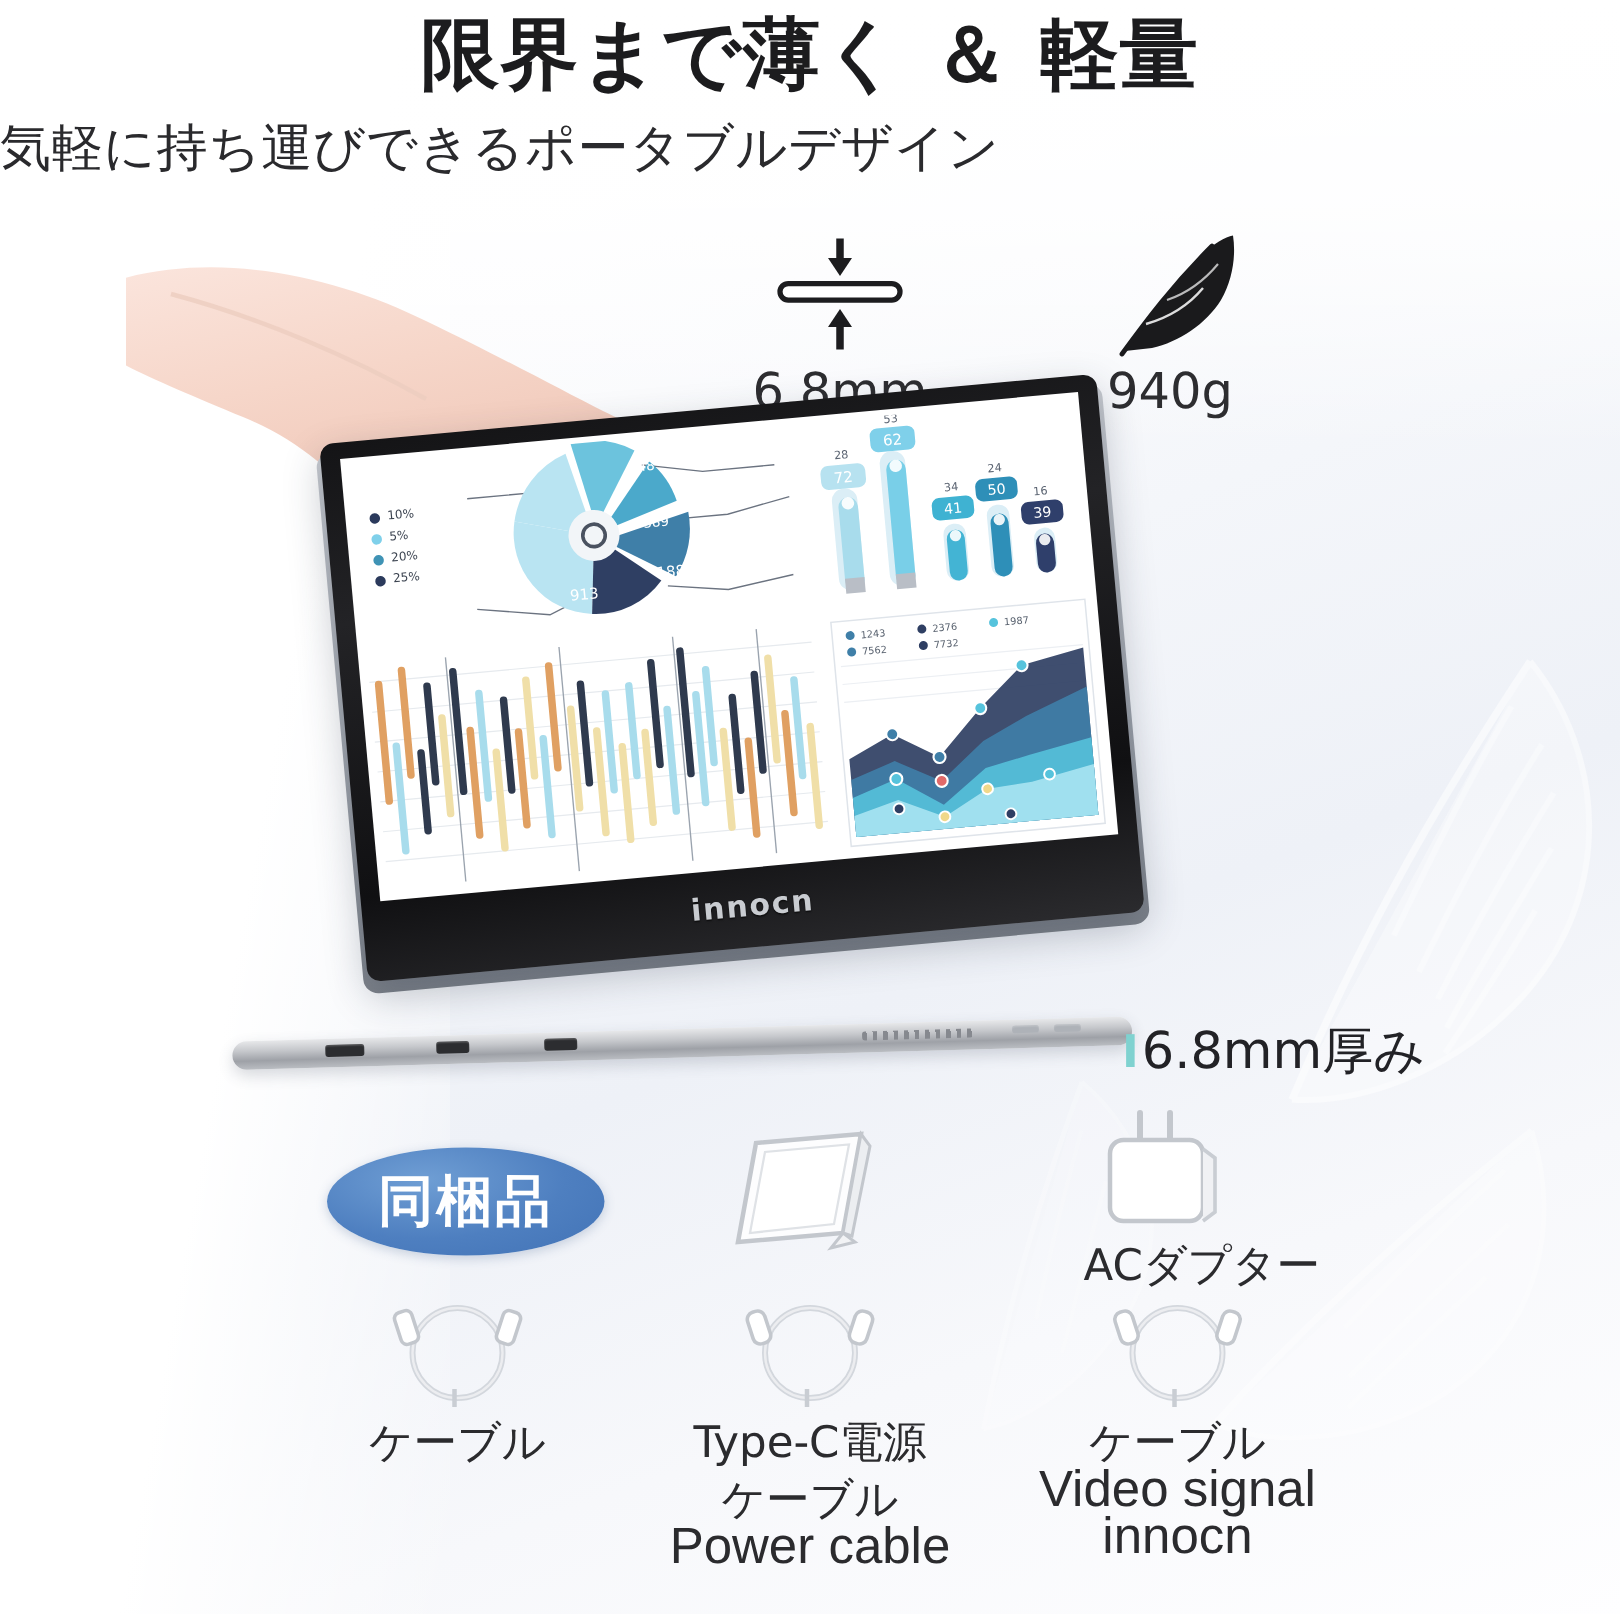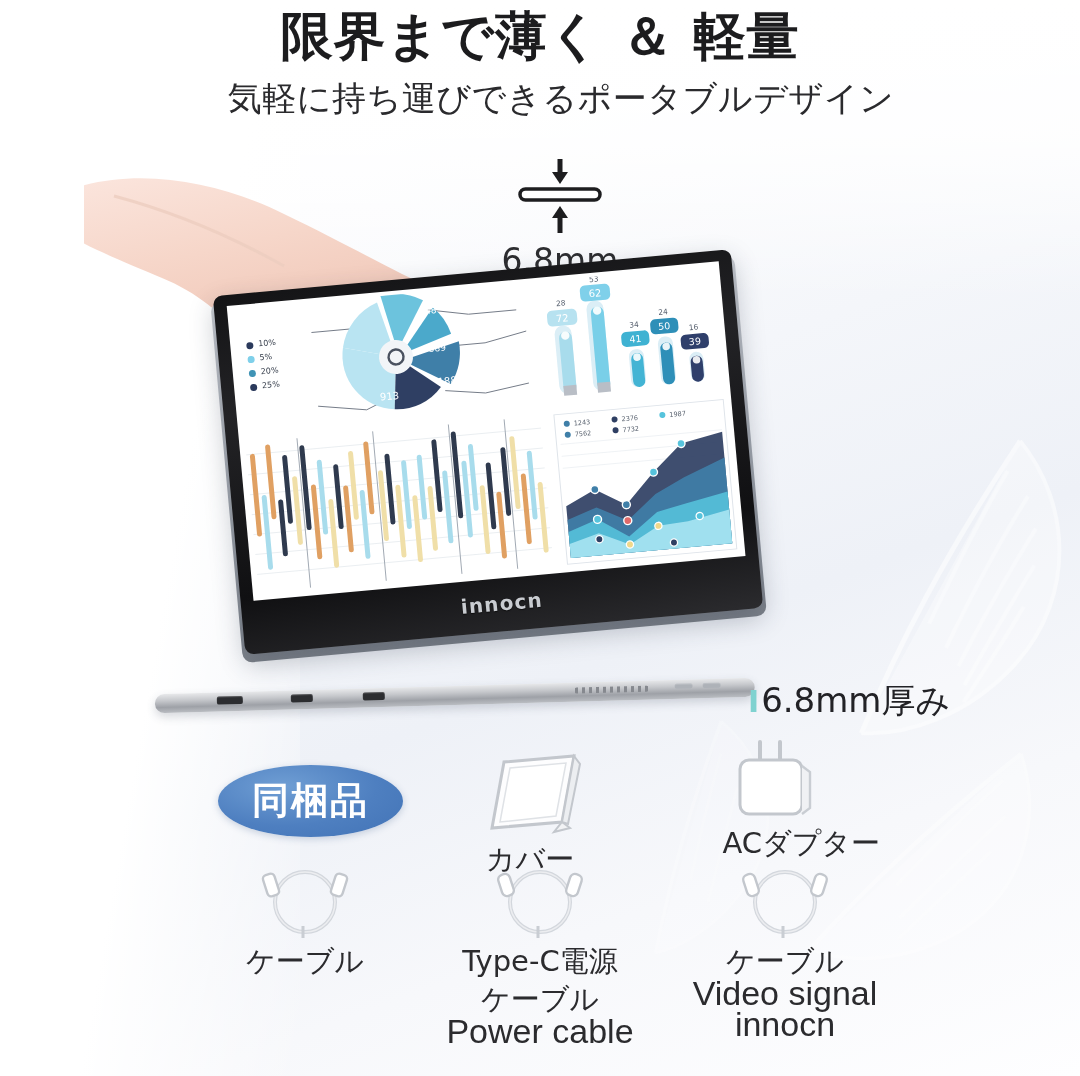--- a/index.html
+++ b/index.html
@@ -40,25 +40,23 @@
   
   #headline {
     position: absolute; left: 0; top: 2px; width: 1080px;
     text-align: center;
     font-size: 52px; font-weight: bold; color: #1c1c1e;
     letter-spacing: 1px;
     font-family: "DejaVu Sans", "Liberation Sans", sans-serif;
   }
   #subhead {
     position: absolute; left: 0; top: 76px; width: 1080px;
-    text-align: center;
     font-size: 34px; font-weight: normal; color: #2a2a2d;
     letter-spacing: .5px;
     font-family: "DejaVu Sans", "Liberation Sans", sans-serif;
-    padding-left: 42px;
   }
 
   
   #spec-row {
     position: absolute; left: 470px; top: 150px; width: 400px; height: 130px;
     display: flex; justify-content: space-between; align-items: flex-end;
   }
   .spec-item { width: 180px; text-align: center; }
   .spec-icon { height: 86px; display: flex; align-items: center; justify-content: center; }
   .spec-label {
@@ -228,20 +226,31 @@
 
         <rect x="14" y="34" width="80" height="11" rx="5.5" fill="#ffffff" stroke="#1d1d1f" stroke-width="3.5"></rect>
 
         <polygon points="54,51 46,63 62,63" fill="#1d1d1f"></polygon>
         <line x1="54" y1="60" x2="54" y2="78" stroke="#1d1d1f" stroke-width="5"></line>
       </svg>
     </div>
     <div class="spec-label">6.8mm</div>
   </div>
 
+  <div class="spec-item">
+    <div class="spec-icon">
+      <svg width="92" height="84" viewBox="0 0 92 84">
+        <path d="M16 80 C30 60 44 42 62 22 C72 10 82 4 88 3 C90 16 88 32 80 46 C70 62 52 74 34 78 Z" fill="#1a1a1c"></path>
+        <path d="M14 82 C30 60 48 36 74 10" stroke="#1a1a1c" stroke-width="3.2" fill="none" stroke-linecap="round"></path>
+        <path d="M30 62 C44 58 58 50 68 38" stroke="#ffffff" stroke-width="1.6" fill="none" opacity=".85"></path>
+        <path d="M44 46 C56 42 68 34 78 22" stroke="#ffffff" stroke-width="1.4" fill="none" opacity=".7"></path>
+      </svg>
+    </div>
+    <div class="spec-label">940g</div>
+  </div>
 
 </div>
 
 <svg id="hand" style="position:absolute; left:84px; top:152px; width:420px; height:330px;" viewBox="0 0 420 330">
   <defs>
     <linearGradient id="skin" x1="0" y1="0" x2="0.4" y2="1">
       <stop offset="0%" stop-color="#fbe5dd"></stop>
       <stop offset="45%" stop-color="#f6d6c9"></stop>
       <stop offset="100%" stop-color="#eec3b3"></stop>
     </linearGradient>
@@ -496,21 +505,20 @@
 
 <div class="acc" id="acc-cover">
   <div class="acc-icon" style="height:86px;">
     <svg width="120" height="86" viewBox="0 0 120 86">
       <path d="M22 76 L34 10 L104 4 L92 70 Z" fill="#fdfdfe" stroke="#c3c7cd" stroke-width="3"></path>
       <path d="M30 70 L40 16 L96 11 L86 64 Z" fill="#ffffff" stroke="#dfe2e6" stroke-width="1.5"></path>
       <path d="M92 70 L100 76 L84 80 Z" fill="#f2f3f5" stroke="#c3c7cd" stroke-width="2"></path>
       <path d="M104 4 L110 12 L98 72 L92 70 Z" fill="#eceef1" stroke="#c3c7cd" stroke-width="2"></path>
     </svg>
   </div>
-  <div class="acc-label">カバー</div>
 </div>
 
 <div class="acc" id="acc-adapter">
   <div class="acc-icon" style="height:86px;">
     <svg width="110" height="86" viewBox="0 0 110 86">
       <line x1="42" y1="6" x2="42" y2="26" stroke="#c3c7cd" stroke-width="4" stroke-linecap="round"></line>
       <line x1="62" y1="6" x2="62" y2="26" stroke="#c3c7cd" stroke-width="4" stroke-linecap="round"></line>
       <rect x="22" y="24" width="62" height="54" rx="9" fill="#ffffff" stroke="#c3c7cd" stroke-width="3"></rect>
       <path d="M84 30 L92 36 L92 72 L84 78" fill="#f0f1f4" stroke="#c9cdd3" stroke-width="2.4"></path>
     </svg>

